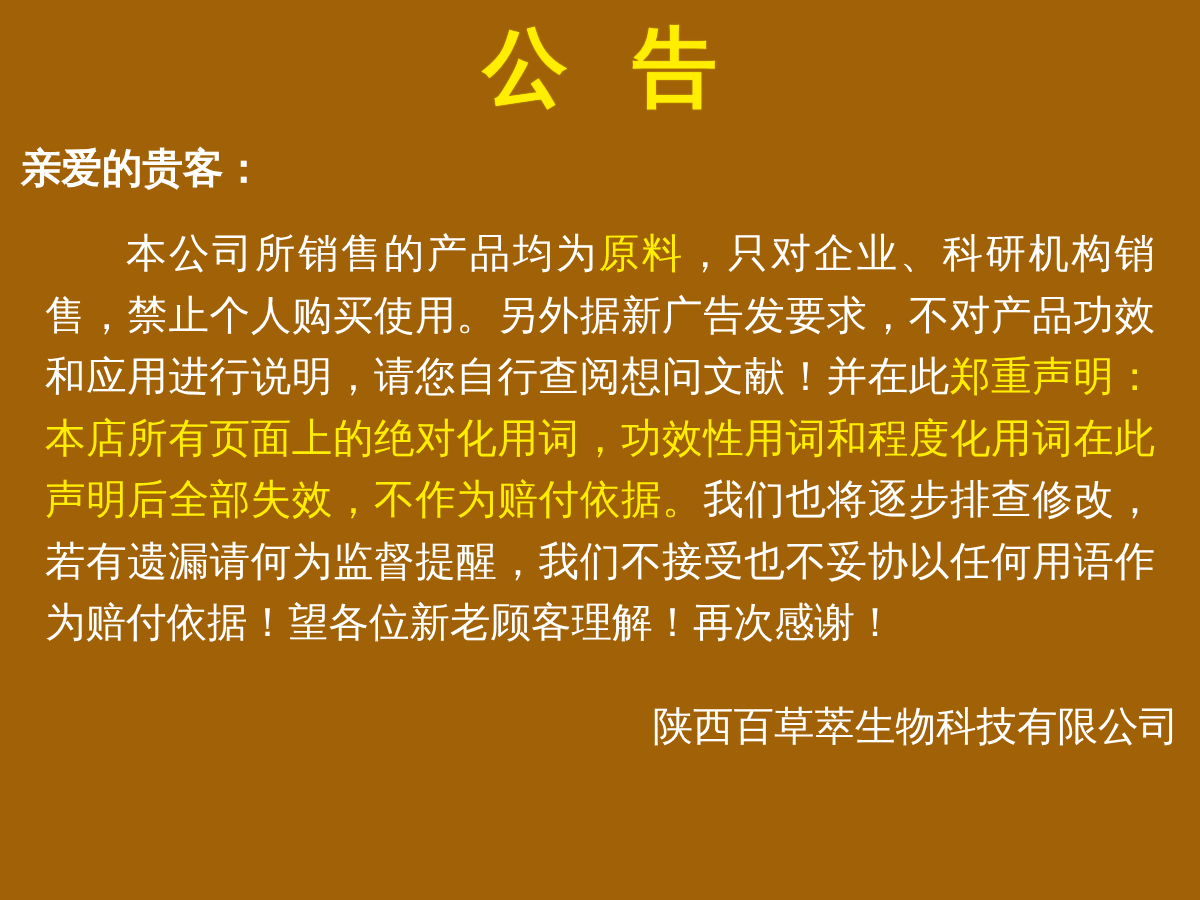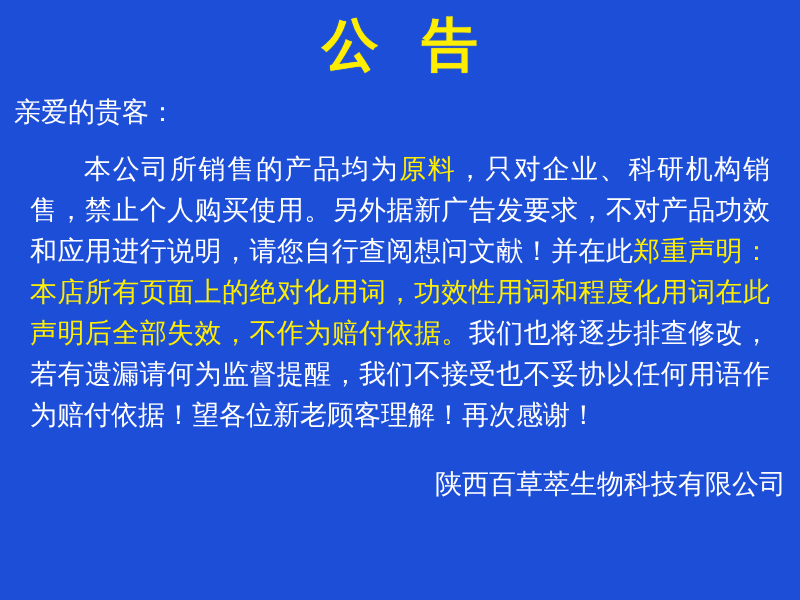--- a/index.html
+++ b/index.html
@@ -10,21 +10,21 @@
     width: 800px;
     height: 600px;
     background: #e01b10;
     font-family: "Liberation Sans", "DejaVu Sans", sans-serif;
     overflow: hidden;
   }
   .notice-page {
     width: 800px;
     height: 600px;
     box-sizing: border-box;
-    background: #1d4ed8;
+    background: #a16207;
     position: relative;
     padding: 0;
   }
   .notice-title {
     text-align: center;
     color: #ffee00;
     font-size: 56px;
     font-weight: bold;
     letter-spacing: 14px;
     padding-top: 14px;
@@ -34,20 +34,21 @@
   }
   .notice-body {
     color: #ffffff;
     font-size: 27px;
     line-height: 1.52;
     padding: 16px 14px 0 14px;
     font-weight: normal;
   }
   .salutation {
     margin: 0 0 4px 0;
+    font-weight: bold;
   }
   .para {
     margin: 16px;
     text-indent: 54px;
     text-align: justify;
   }
   .hl {
     color: #ffee00;
   }
   .signature {

